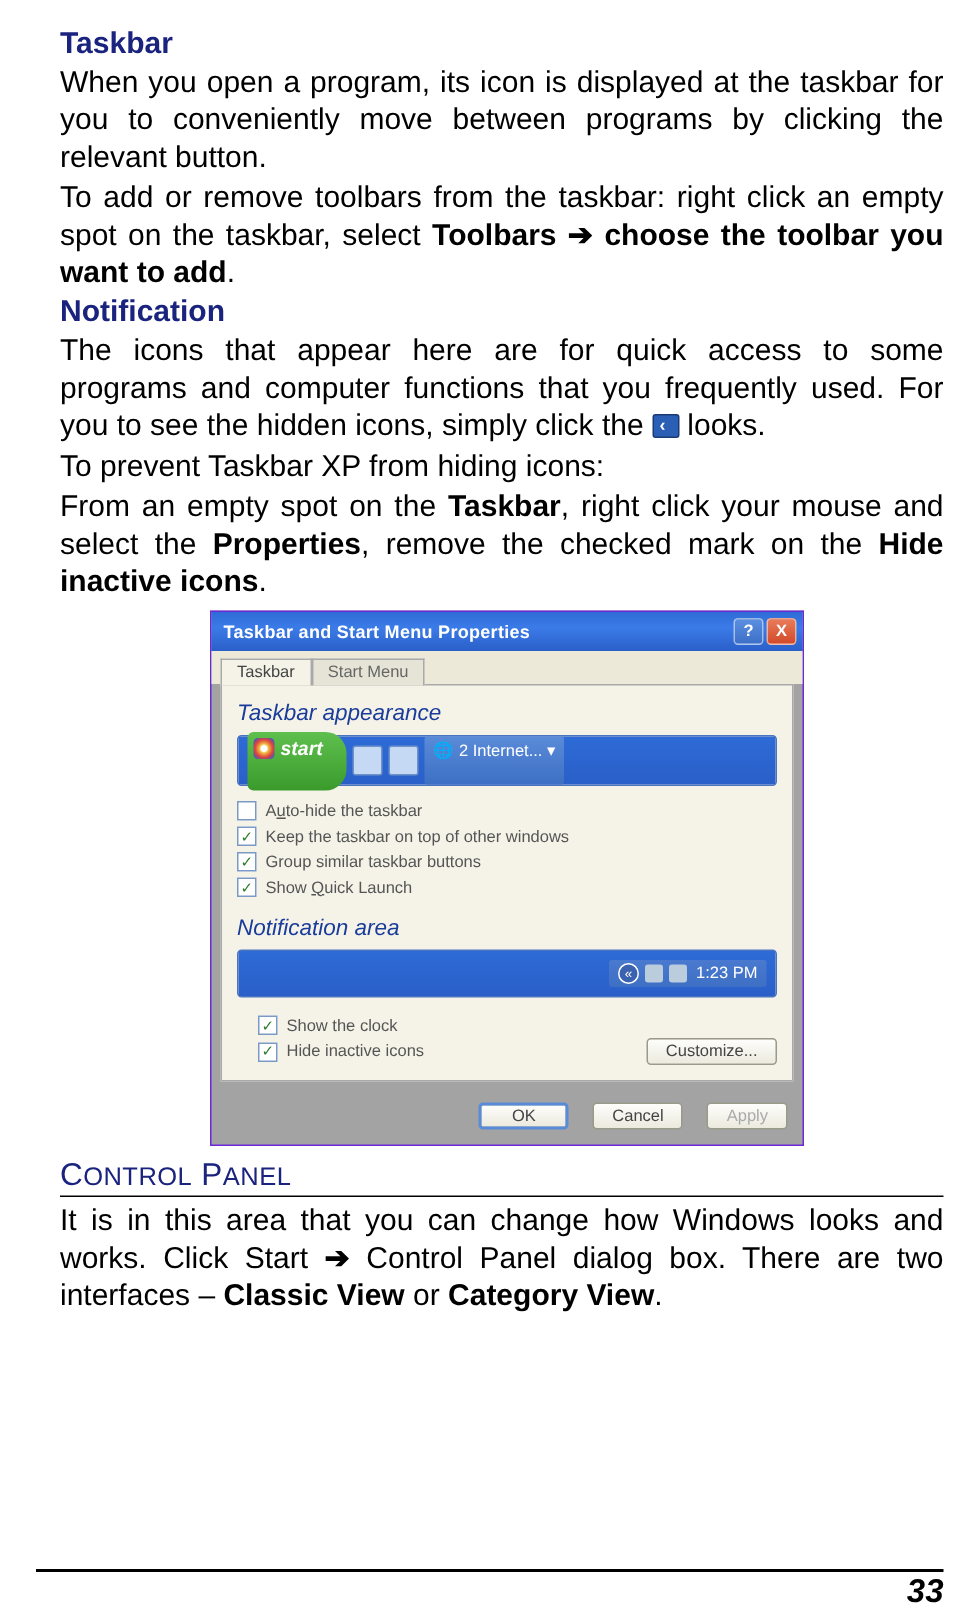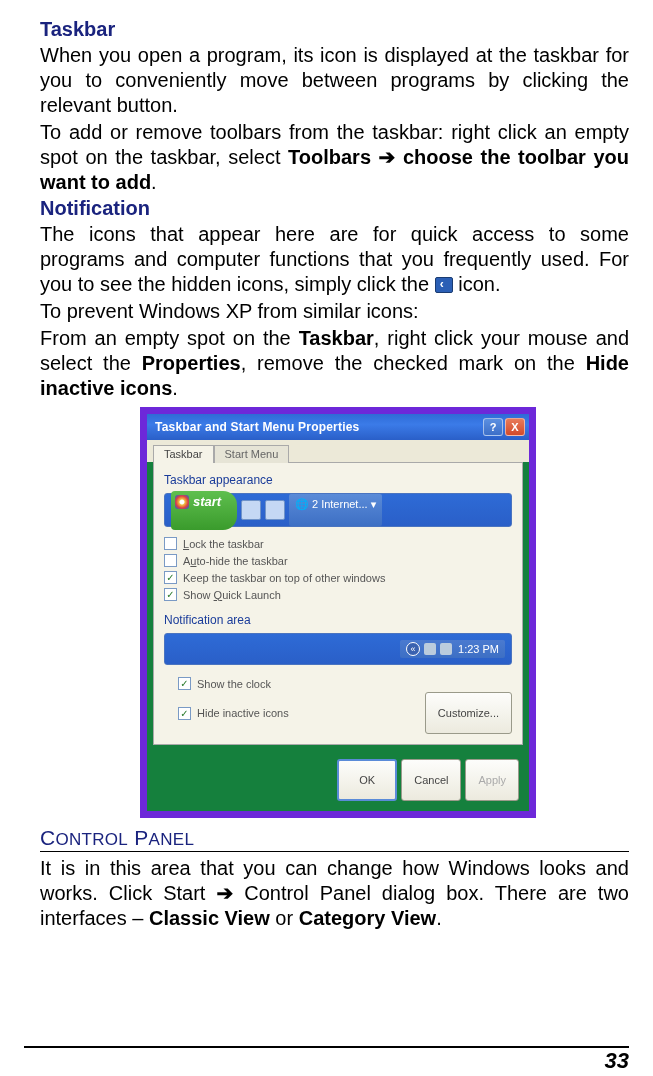--- a/index.html
+++ b/index.html
@@ -48,22 +48,22 @@
     font-weight: bold;
   }
   .arrow { font-weight: bold; }
 
   
   .dialog-wrap {
     margin: 6px 0 8px 100px;
     width: 396px;
   }
   .dialog {
-    border: 7px solid #6d28d9;
-    background: #15803d;
+    border: 1px solid #6d28d9;
+    background: #a3a3a3;
     font-family: Tahoma, Arial, sans-serif;
     font-size: 12px;
     color: #444;
     filter: blur(0.3px);
   }
   .titlebar {
     height: 26px;
     background: linear-gradient(#2e6bd6, #3b7be8 40%, #2a5fc8);
     display: flex;
     align-items: center;
@@ -106,22 +106,23 @@
   .tab.inactive { background: #e6e4d6; color: #666; }
 
   .panel {
     margin: 0 6px 6px 6px;
     border: 1px solid #a9a9a9;
     background: #f5f3e8;
     padding: 8px 10px 10px;
   }
   .group-label {
     color: #1a3c9a;
-    font-size: 12px;
+    font-size: 15px;
     margin: 2px 0 6px 0;
+    font-style: italic;
   }
   .preview-bar {
     background: linear-gradient(#2e6bd6,#2a5fc8);
     height: 34px;
     border-radius: 3px;
     display: flex;
     align-items: center;
     padding: 3px 6px;
     border: 1px solid #4a74c0;
     margin-bottom: 8px;
@@ -216,28 +217,28 @@
     margin: 4px 0 6px 20px;
   }
   .customize-row {
     display:flex;
     align-items:center;
   }
   .btn-xp {
     border: 1px solid #9a9a8a;
     background: linear-gradient(#fdfdfb,#eceade);
     font-size: 11px;
-    padding: 14px 12px;
+    padding: 2px 12px;
     border-radius: 3px;
     color: #444;
   }
   .btn-row {
     display: flex;
     justify-content: flex-end;
-    gap: 4px;
+    gap: 16px;
     padding: 8px 10px 10px;
     margin-left: 11px;
   }
   .btn-xp.primary { border: 2px solid #5a8bd8; padding:1px 20px; }
   .btn-xp.disabled { color:#aaa; }
 
   
   .cp-head-wrap {
     border-bottom: 1px solid #000;
     margin: 6px 0 4px 0;
@@ -274,24 +275,24 @@
 
   <p class="para">When you open a program, its icon is displayed at the taskbar for you to conveniently move between programs by clicking the relevant button.</p>
 
   <p class="para">
     <span>To add or remove toolbars from the taskbar: right click an empty spot on the taskbar, select </span><b>Toolbars </b><b class="arrow">➔</b><b> choose the toolbar you want to add</b><span>.</span>
   </p>
 
   <div class="blue-heading">Notification</div>
 
   <p class="para">
-    <span>The icons that appear here are for quick access to some programs and computer functions that you frequently used. For you to see the hidden icons, simply click the </span><span class="inline-icon"></span><span> icon.</span>
+    <span>The icons that appear here are for quick access to some programs and computer functions that you frequently used. For you to see the hidden icons, simply click the </span><span class="inline-icon"></span><span> looks.</span>
   </p>
 
-  <p class="para">To prevent Windows XP from similar icons:</p>
+  <p class="para">To prevent Taskbar XP from hiding icons:</p>
 
   <p class="para">
     <span>From an empty spot on the </span> <b>Taskbar</b><span>, right click your mouse and select the </span><b>Properties</b><span>, remove the checked mark on the </span><b>Hide inactive icons</b><span>.</span>
   </p>
 
   <div class="dialog-wrap">
     <div class="dialog">
       <div class="titlebar">
         <span class="t-title">Taskbar and Start Menu Properties</span>
         <span class="win-btn help">?</span>
@@ -306,29 +307,29 @@
 
         <div class="preview-bar">
           <span class="start-btn">start</span>
           <span class="mini-icon"></span>
           <span class="mini-icon"></span>
           <span class="ie-pill">🌐 <span>2 Internet...</span> ▾</span>
         </div>
 
         <div class="check-row">
             <span class="cb"></span>
-            <span><span class="underline">L</span>ock the taskbar</span>
-          </div>
-        <div class="check-row">
-            <span class="cb"></span>
             <span>A<span class="underline">u</span>to-hide the taskbar</span>
           </div>
         <div class="check-row">
             <span class="cb checked"></span>
             <span>Keep the taskbar on top of other windows</span>
+          </div>
+        <div class="check-row">
+            <span class="cb checked"></span>
+            <span>Group similar taskbar buttons</span>
           </div>
         <div class="check-row">
             <span class="cb checked"></span>
             <span>Show <span class="underline">Q</span>uick Launch</span>
           </div>
 
         <div class="group-label" style="margin-top:10px">Notification area</div>
 
         <div class="notif-bar">
           <div class="tray">

